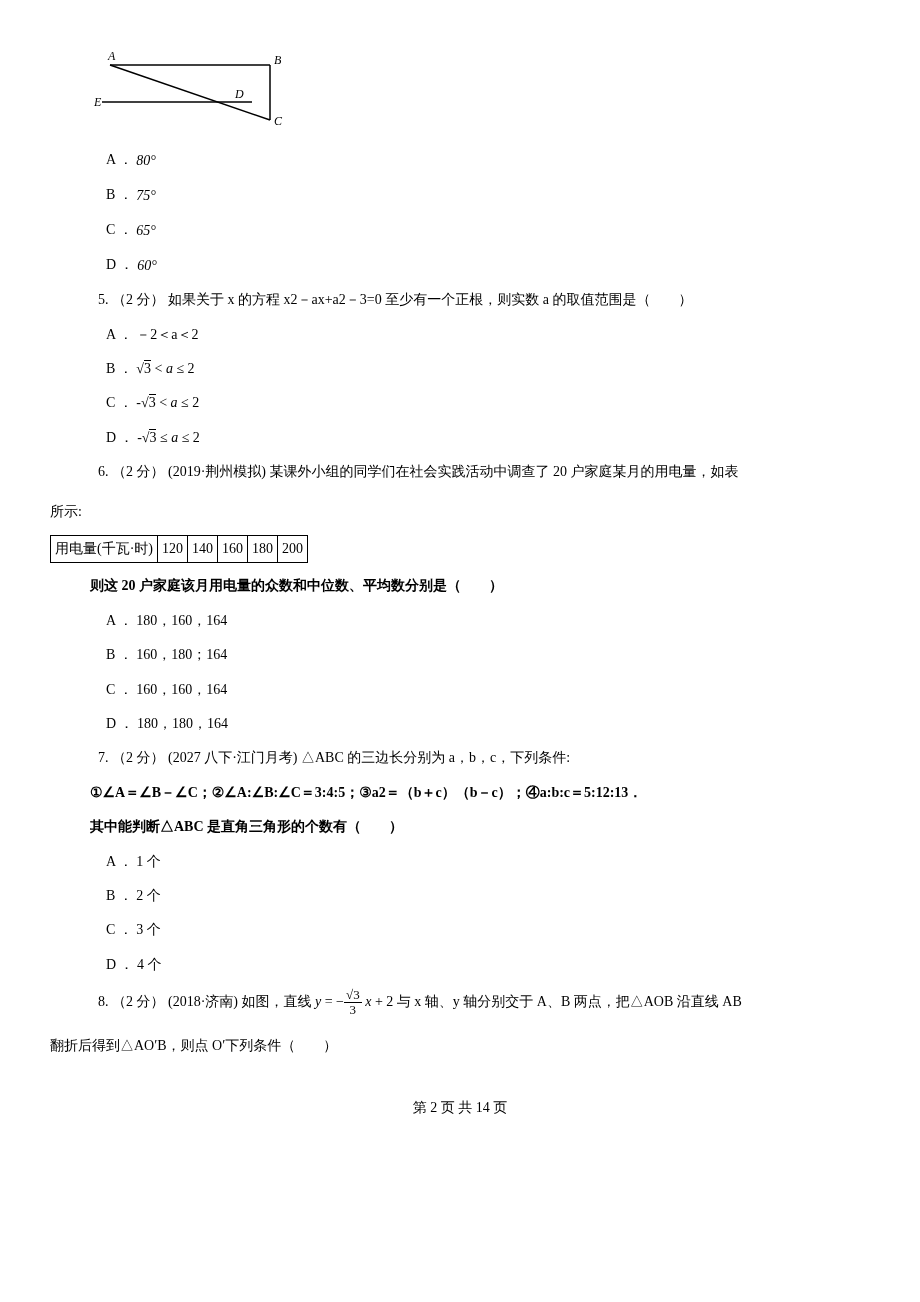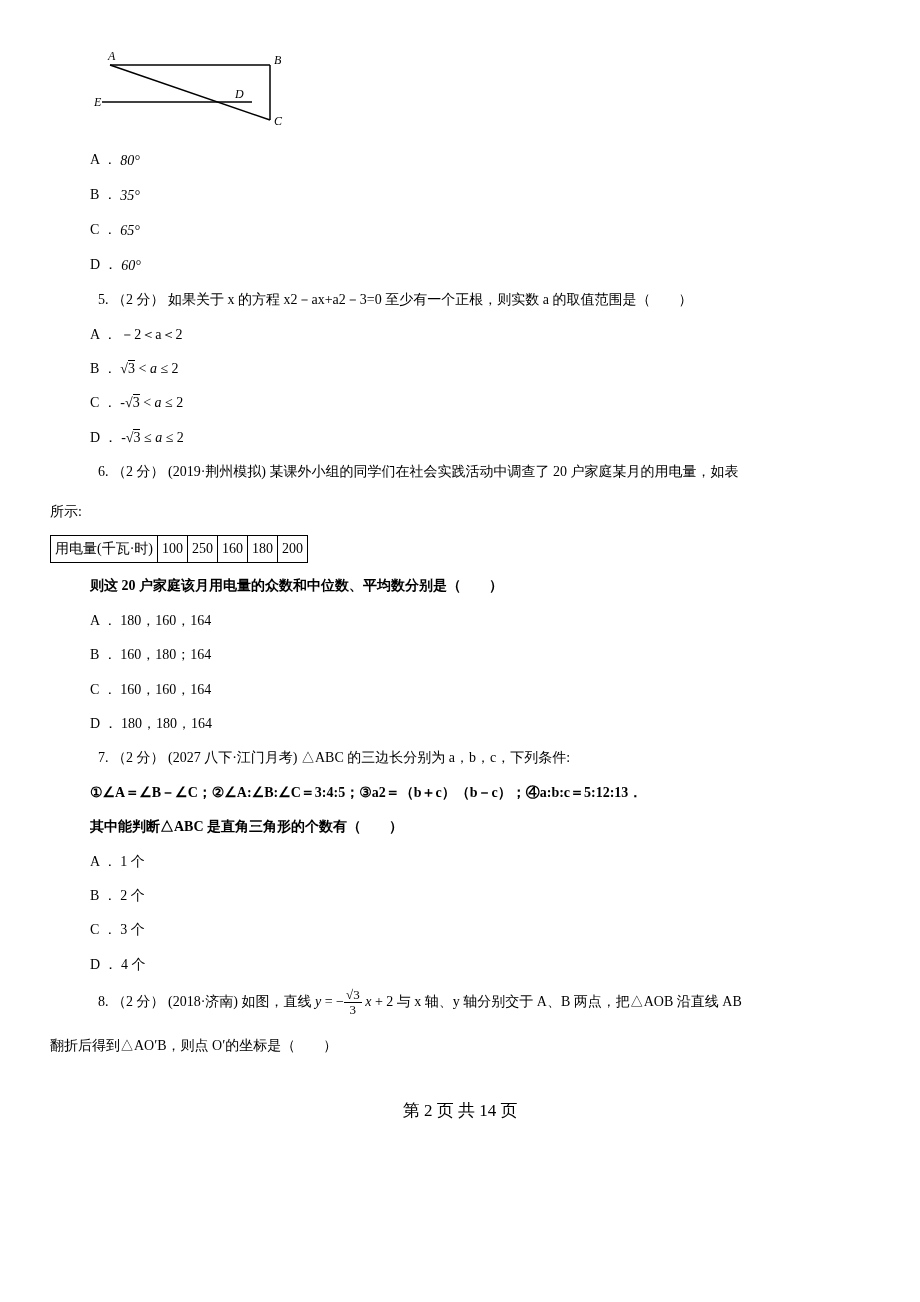--- a/index.html
+++ b/index.html
@@ -10,21 +10,21 @@
       background: #fff;
       margin: 0;
       padding: 50px 50px 30px 50px;
       width: 820px;
     }
     .figure {
       margin-left: 40px;
       margin-bottom: 10px;
     }
     .option-line {
-      margin-left: 40px;
+      margin-left: 56px;
       margin-top: 12px;
       margin-bottom: 12px;
     }
     .question-line {
       margin-left: 48px;
       margin-top: 12px;
       margin-bottom: 12px;
       text-indent: 0;
     }
     .indent-line {
@@ -53,21 +53,21 @@
       font-weight: normal;
     }
     .math-img {
       vertical-align: middle;
       font-family: "Times New Roman", serif;
       font-style: italic;
     }
     .footer {
       text-align: center;
       margin-top: 40px;
-      font-size: 17px;
+      font-size: 14px;
     }
     .frac {
       display:inline-block;
       vertical-align: middle;
       text-align:center;
       font-family: "Times New Roman", serif;
       font-size:13px;
       line-height:1.1;
     }
     .frac .num { display:block; border-bottom:1px solid #000; padding:0 2px;}
@@ -90,21 +90,21 @@
     <text x="4" y="56" font-size="12" font-family="serif" font-style="italic">E</text>
   </svg>
 </div>
 
 <div class="option-line">
   <span>A ．</span>
   <span class="math-img">80°</span>
 </div>
 <div class="option-line">
   <span>B ．</span>
-  <span class="math-img">35°</span>
+  <span class="math-img">75°</span>
 </div>
 <div class="option-line">
   <span>C ．</span>
   <span class="math-img">65°</span>
 </div>
 <div class="option-line">
   <span>D ．</span>
   <span class="math-img">60°</span>
 </div>
 
@@ -126,22 +126,22 @@
   <span class="inline-expr">-√<span style="border-top:1px solid #000;">3</span> ≤ <i>a</i> ≤ 2</span>
 </div>
 
 <div class="question-line">6. （2 分） (2019·荆州模拟) 某课外小组的同学们在社会实践活动中调查了 20 户家庭某月的用电量，如表</div>
 <div class="no-indent">所示:</div>
 
 <table class="data-table">
   <tbody>
       <tr>
     <td>用电量(千瓦·时)</td>
-    <td>100</td>
-    <td>250</td>
+    <td>120</td>
+    <td>140</td>
     <td>160</td>
     <td>180</td>
     <td>200</td>
   </tr>
 </tbody>
   </table>
 
 <div class="indent-line">则这 20 户家庭该月用电量的众数和中位数、平均数分别是（　　）</div>
 <div class="option-line">A ． 180，160，164</div>
 <div class="option-line">B ． 160，180；164</div>
@@ -154,15 +154,15 @@
 <div class="option-line">A ． 1 个</div>
 <div class="option-line">B ． 2 个</div>
 <div class="option-line">C ． 3 个</div>
 <div class="option-line">D ． 4 个</div>
 
 <div class="question-line">
   <span>8. （2 分） (2018·济南) 如图，直线 </span>
   <span class="inline-expr"><i>y</i> = −<span class="frac"><span class="num">√3</span><span class="den">3</span></span> <i>x</i> + 2</span>
   <span> 与 x 轴、y 轴分别交于 A、B 两点，把△AOB 沿直线 AB</span>
 </div>
-<div class="no-indent">翻折后得到△AO′B，则点 O′的坐标是（　　）</div>
+<div class="no-indent">翻折后得到△AO′B，则点 O′下列条件（　　）</div>
 
 <div class="footer">第 2 页 共 14 页</div>
 
 </body></html>

